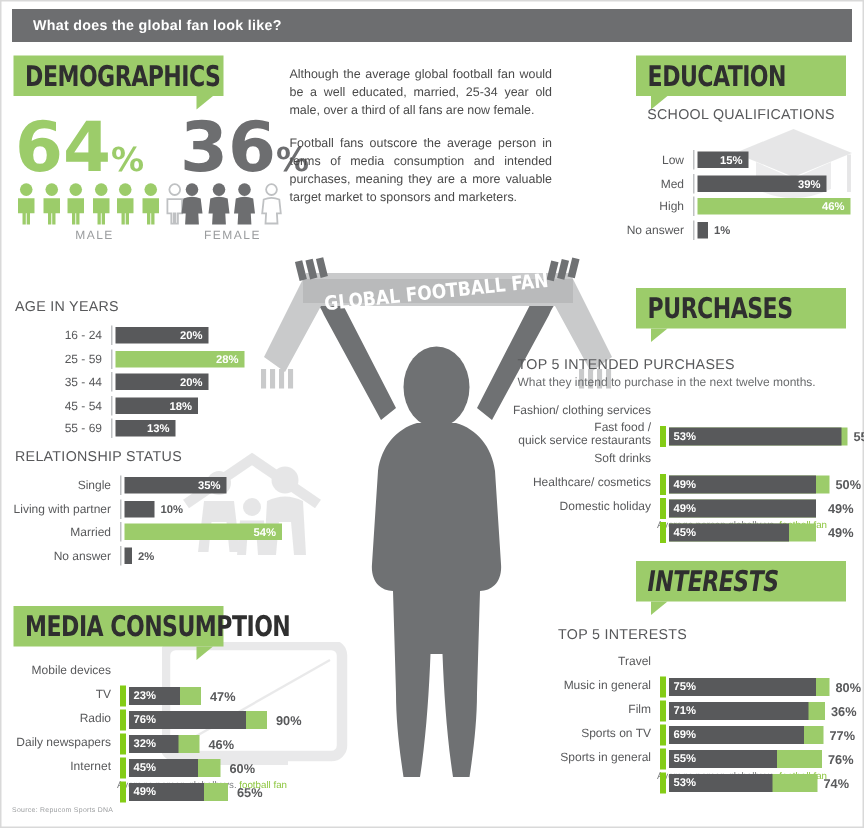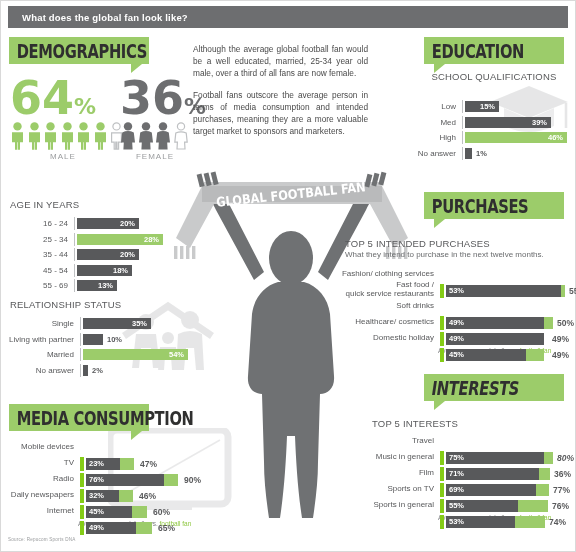--- a/index.html
+++ b/index.html
@@ -262,21 +262,21 @@
 <div class="rowlist" style="left:10px;top:217px;">
   <div class="brow">
     <div class="blab" style="width:58px;">16 - 24</div>
     <div class="btrack" style="width:118px;">
         <div class="bar d" style="width:62px;">
       <span class="v">20%</span>
         </div>
       </div>
   </div>
   <div class="brow">
-    <div class="blab" style="width:58px;">25 - 34</div>
+    <div class="blab" style="width:58px;">25 - 59</div>
     <div class="btrack" style="width:118px;">
         <div class="bar g" style="width:86px;">
       <span class="v">28%</span>
         </div>
       </div>
   </div>
   <div class="brow">
     <div class="blab" style="width:58px;">35 - 44</div>
     <div class="btrack" style="width:118px;">
         <div class="bar d" style="width:62px;">
@@ -402,21 +402,21 @@
 <div class="sub" style="position:absolute;left:372px;top:418px;">TOP 5 INTERESTS</div>
 
 <div class="rowlist" style="left:330px;top:434px;">
   <div class="drow">
     <div class="dlab" style="width:104px;">Travel</div>
     <div class="dtrack" style="width:130px;">
       <div class="dgreen" style="width:107px;"></div>
       <div class="ddark" style="width:98px;">
         <span class="v">75%</span>
         </div>
-      <span class="dout" style="left:113px;font-style:italic;">80%</span>
+      <span class="dout" style="left:113px;">80%</span>
     </div>
   </div>
   <div class="drow">
     <div class="dlab" style="width:104px;">Music in general</div>
     <div class="dtrack" style="width:130px;">
       <div class="dgreen" style="width:104px;"></div>
       <div class="ddark" style="width:93px;">
         <span class="v">71%</span>
         </div>
       <span class="dout" style="left:110px;">36%</span>

